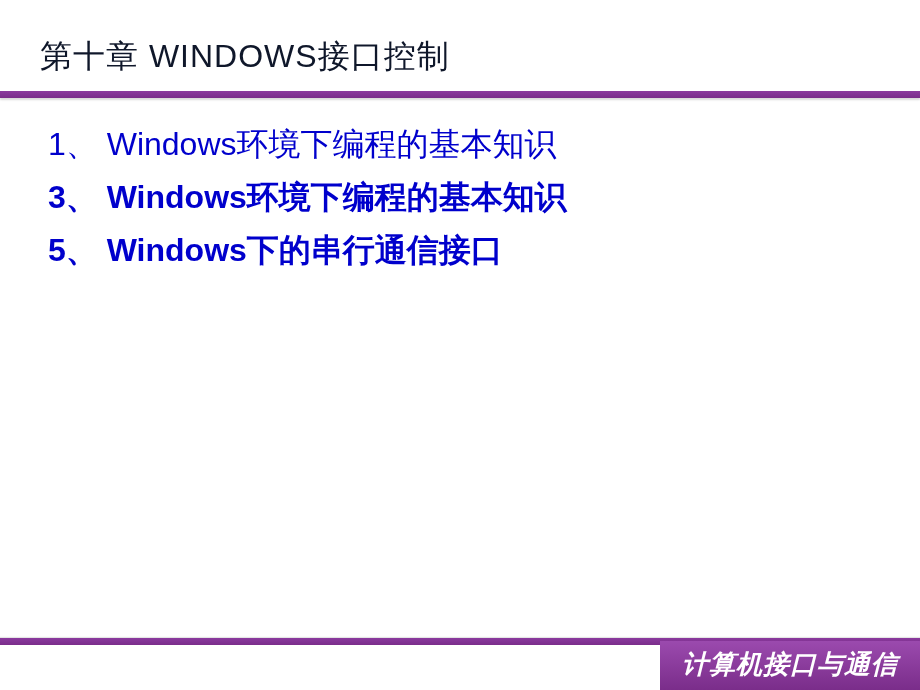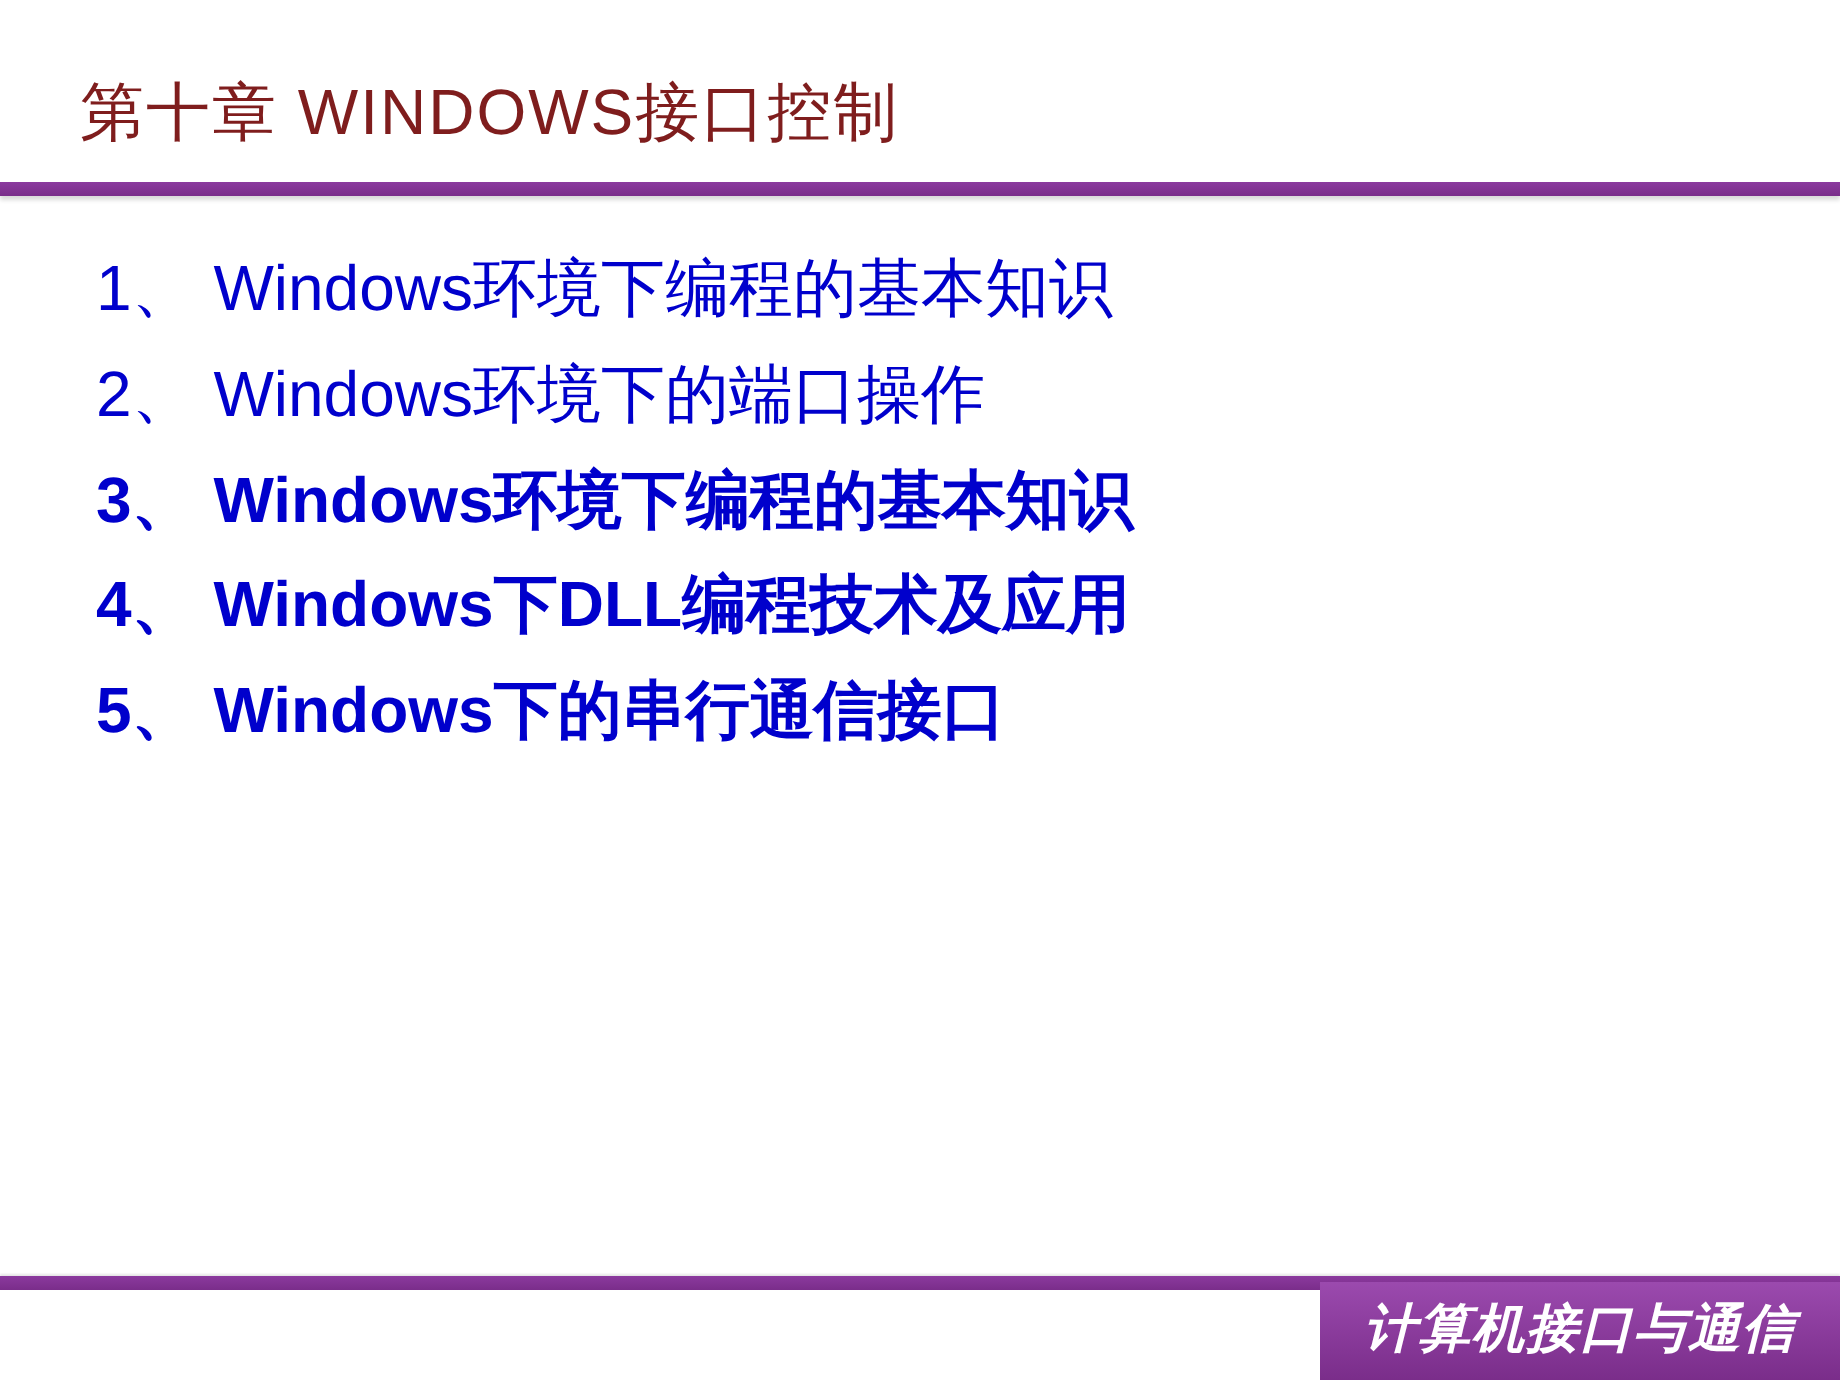--- a/index.html
+++ b/index.html
@@ -14,21 +14,21 @@
       font-family: "Microsoft YaHei", "SimSun", Arial, sans-serif;
       position: relative;
       overflow: hidden;
     }
     .slide {
       width: 100%;
       height: 100%;
       position: relative;
     }
     .title {
-      color: #7f1d1d;
+      color: #0f172a;
       font-size: 32px;
       font-weight: normal;
       padding: 35px 0 12px 40px;
       letter-spacing: 1px;
     }
     .divider {
       height: 7px;
       background: linear-gradient(to bottom, #8B3A9E 0%, #7A2D8A 100%);
       width: 100%;
       box-shadow: 0 2px 2px rgba(0,0,0,0.15);
@@ -80,28 +80,22 @@
 </head>
 <body>
 
 <div class="slide">
   <h1 class="title">第十章 WINDOWS接口控制</h1>
   <div class="divider"></div>
   <div class="content">
     <div class="list-item">
       <span class="list-number">1、</span><span class="list-text"> Windows环境下编程的基本知识</span>
     </div>
-    <div class="list-item">
-      <span class="list-number">2、</span><span class="list-text"> Windows环境下的端口操作</span>
-    </div>
     <div class="list-item bold">
       <span class="list-number">3、</span><span class="list-text"> Windows环境下编程的基本知识</span>
-    </div>
-    <div class="list-item bold">
-      <span class="list-number">4、</span><span class="list-text"> Windows下DLL编程技术及应用</span>
     </div>
     <div class="list-item bold">
       <span class="list-number">5、</span><span class="list-text"> Windows下的串行通信接口</span>
     </div>
   </div>
   <div class="footer">
     <div class="footer-line"></div>
     <div class="footer-label">计算机接口与通信</div>
   </div>
 </div>

